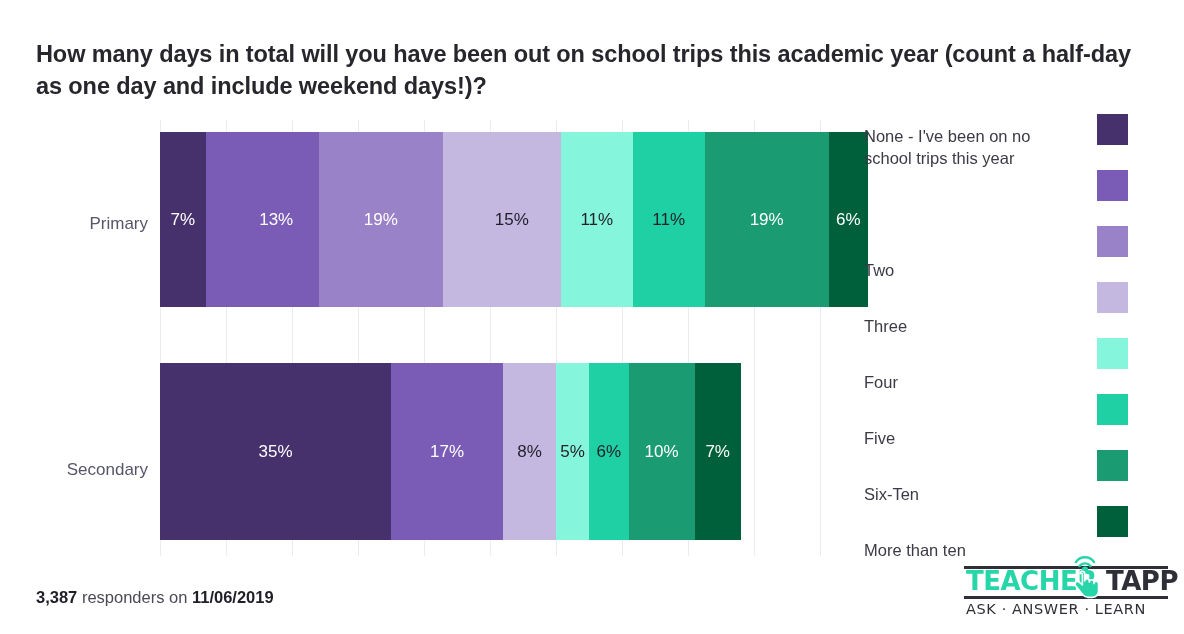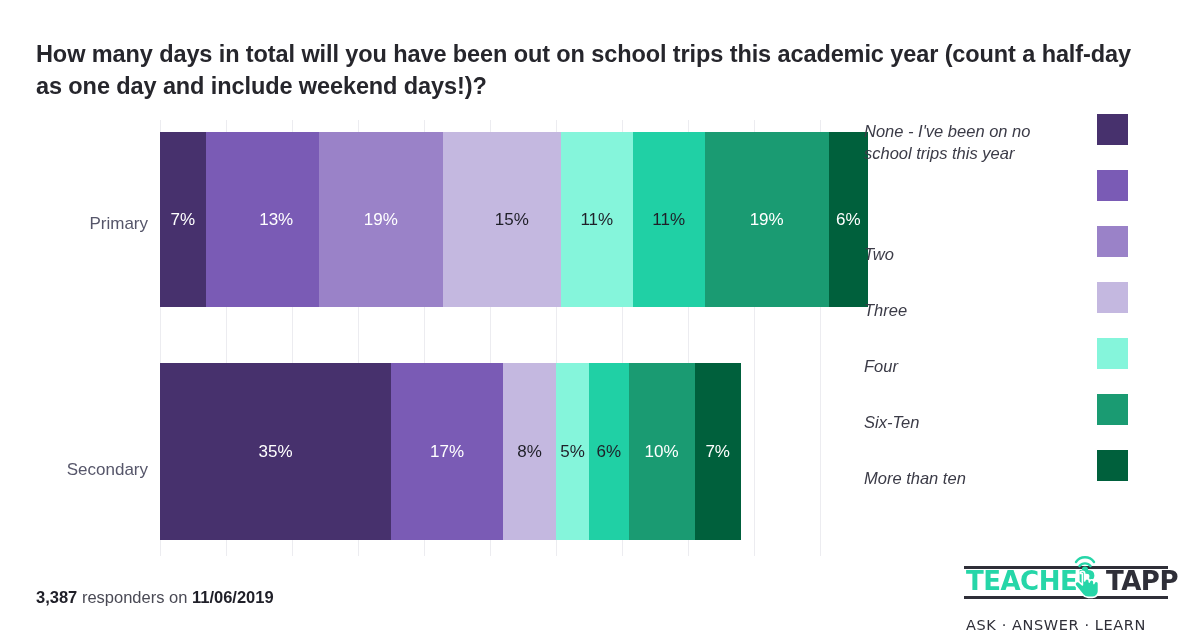--- a/index.html
+++ b/index.html
@@ -94,22 +94,21 @@
   .legend {
     position: absolute;
     left: 864px;
     top: 114px;
     width: 280px;
   }
   .legend-item {
     position: relative;
     height: 56px;
     display: flex;
-    align-items: center;
-    font-style: italic;
+    align-items: flex-end;
   }
   .legend-label {
     font-size: 16.5px;
     line-height: 1.32;
     color: #3b3b47;
     width: 212px;
     padding-top: 2px;
   }
   .legend-swatch {
     position: absolute;
@@ -158,21 +157,20 @@
   .logo-word.teacher { left: 8px; color: #26d6a8; }
   .logo-word.tapp    { left: 148px; color: #2f2f38; }
   .logo-tagline {
     position: absolute;
     left: 8px;
     top: 41px;
     font-size: 14.5px;
     letter-spacing: 0.6px;
     color: #2f2f38;
     font-family: "DejaVu Sans", sans-serif;
-    margin-top: 16px;
   }
   .logo-hand {
     position: absolute;
     left: 104px;
     top: -4px;
     width: 46px;
     height: 46px;
   }
 </style>
 </head>
@@ -262,20 +260,24 @@
       <div class="legend-label">Two</div>
       <div class="legend-swatch" style="background: rgb(154, 130, 200);"></div>
     </div>
     <div class="legend-item">
       <div class="legend-label">Three</div>
       <div class="legend-swatch" style="background: rgb(196, 184, 224);"></div>
     </div>
     <div class="legend-item">
       <div class="legend-label">Four</div>
       <div class="legend-swatch" style="background: rgb(133, 245, 219);"></div>
+    </div>
+    <div class="legend-item">
+      <div class="legend-label">Five</div>
+      <div class="legend-swatch" style="background: rgb(32, 208, 165);"></div>
     </div>
     <div class="legend-item">
       <div class="legend-label">Six-Ten</div>
       <div class="legend-swatch" style="background: rgb(26, 155, 114);"></div>
     </div>
     <div class="legend-item">
       <div class="legend-label">More than ten</div>
       <div class="legend-swatch" style="background: rgb(0, 96, 60);"></div>
     </div>
   </div>

